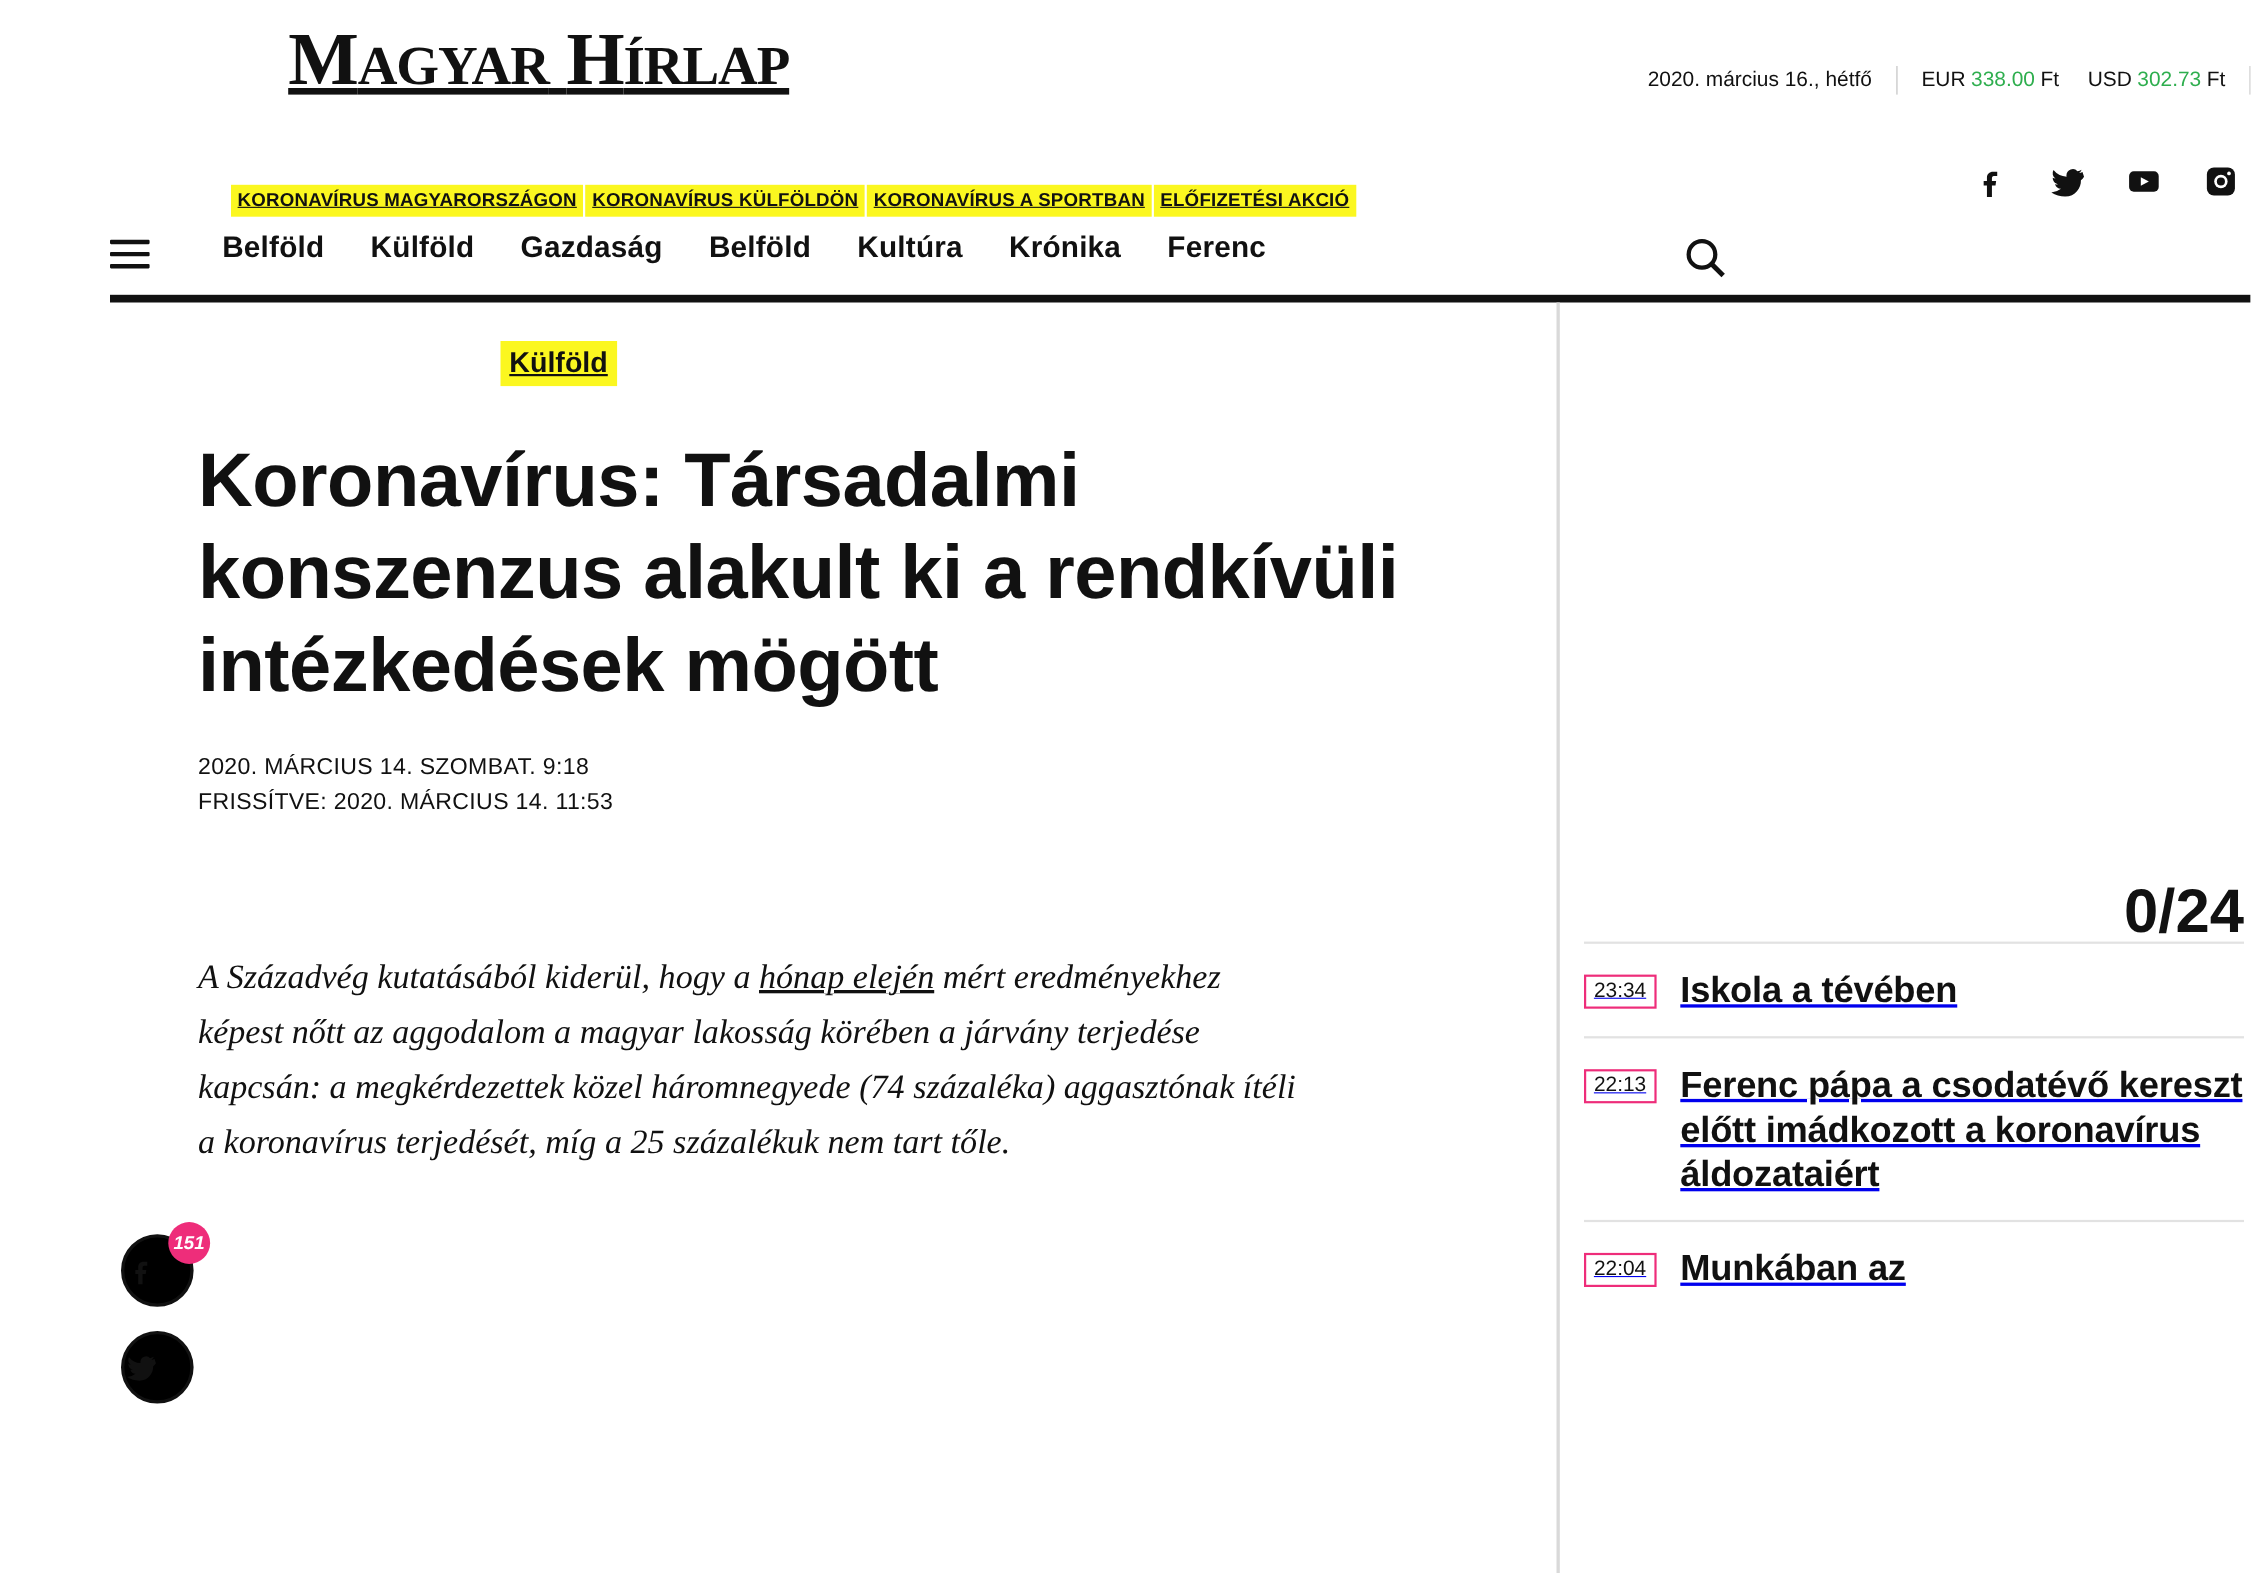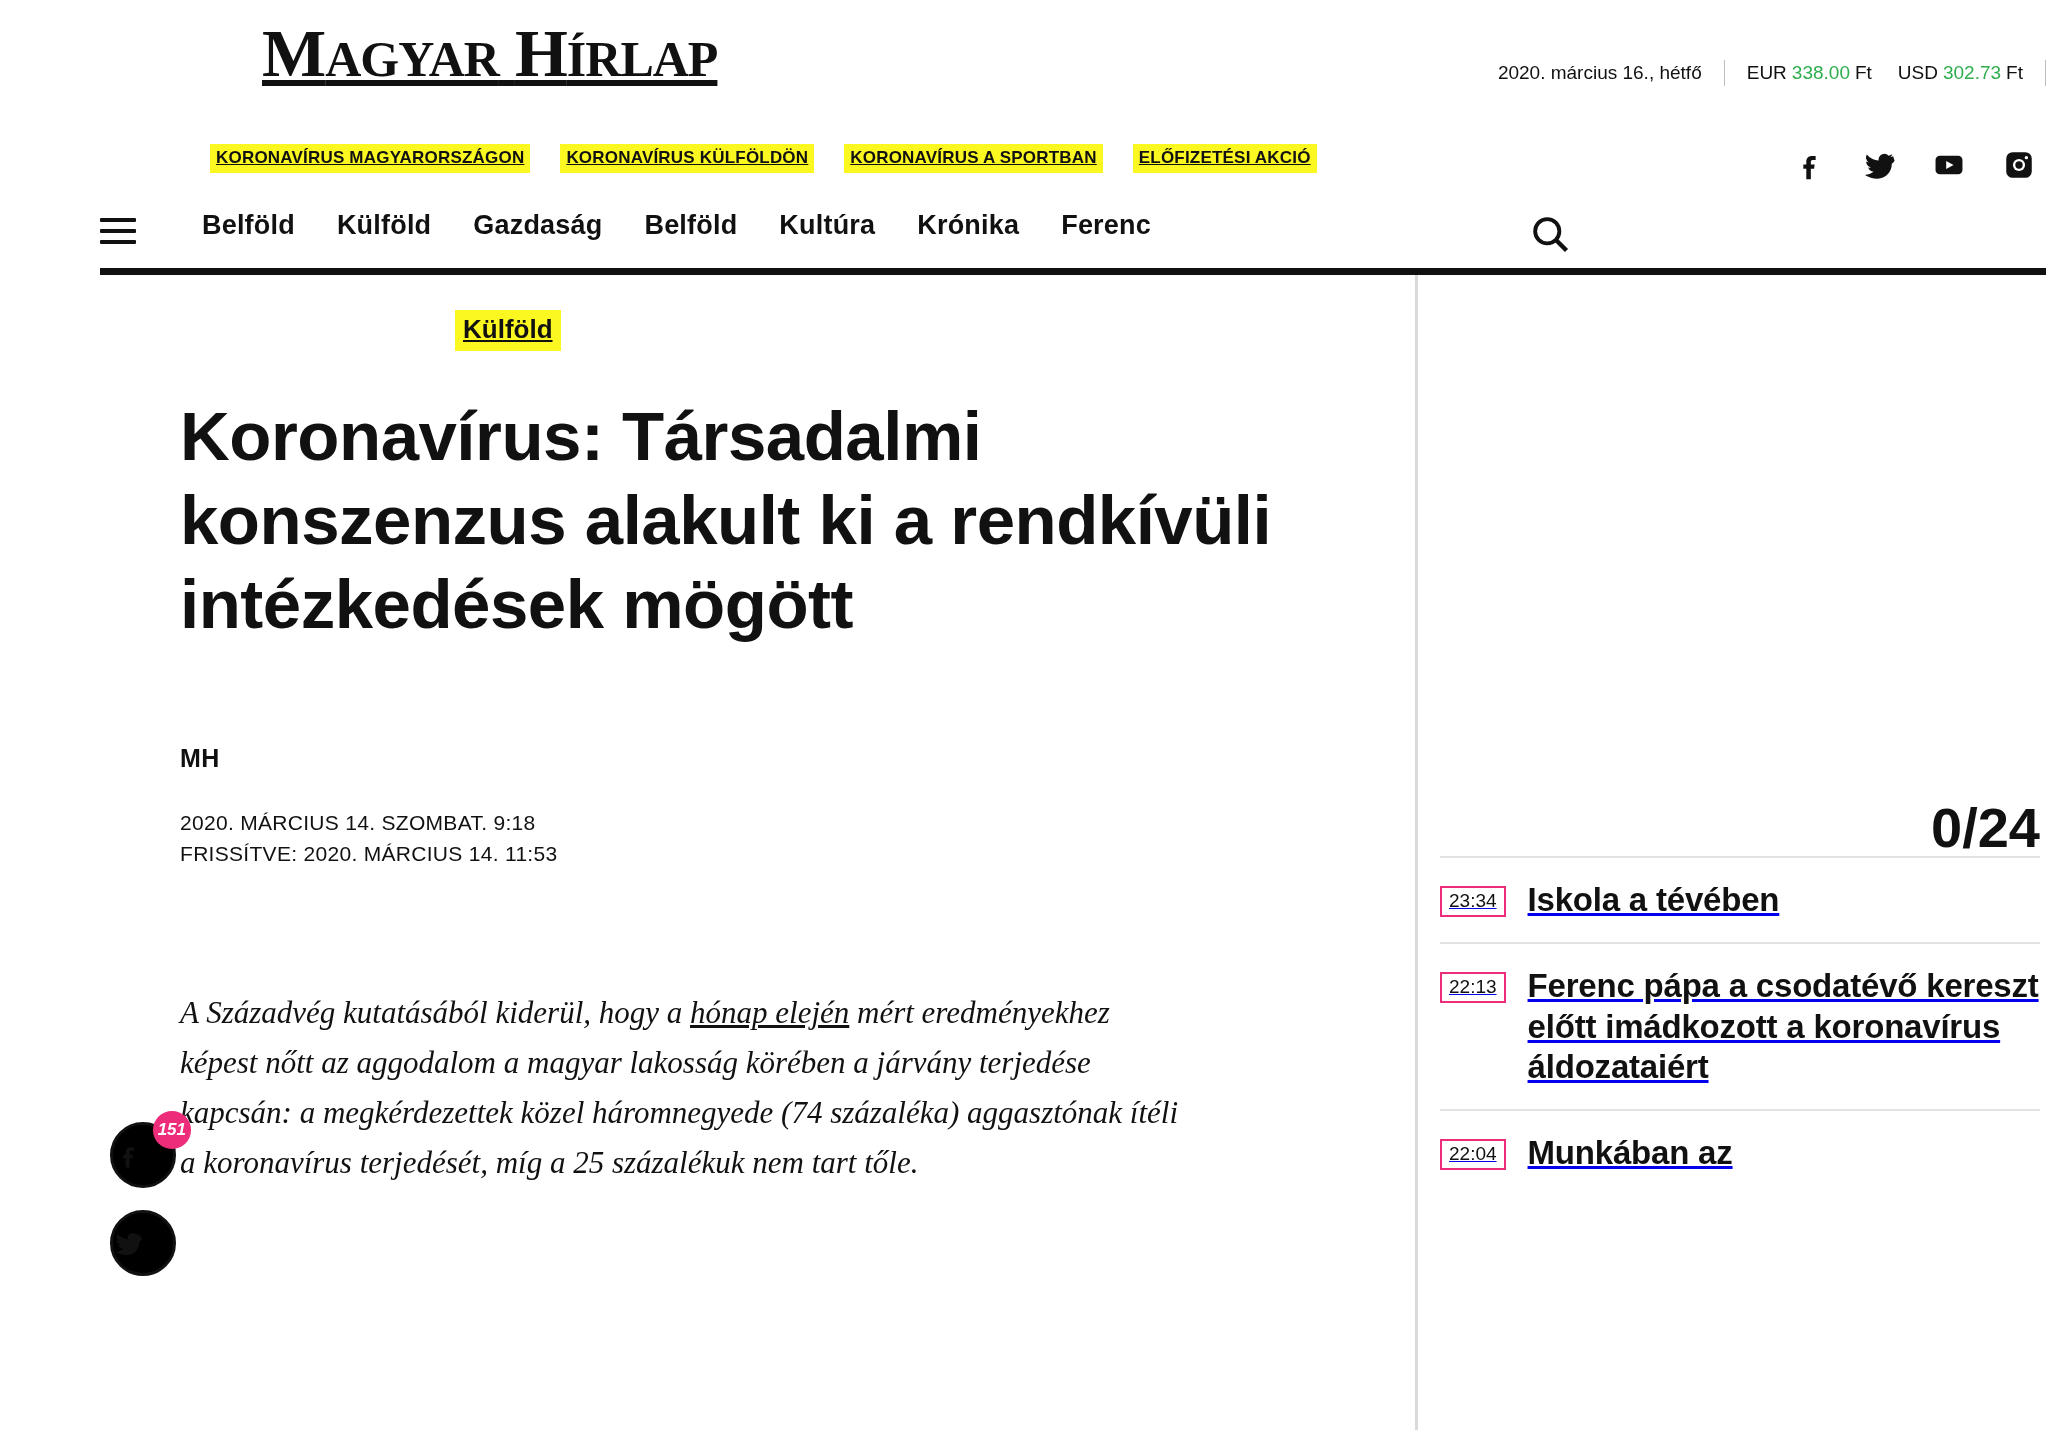--- a/index.html
+++ b/index.html
@@ -55,23 +55,23 @@
     width: 1px;
     height: 26px;
     background: #bdbdbd;
     margin-left: 22px;
   }
 
   
   .tagrow {
     position: absolute;
     left: 210px;
-    top: 144px;
-    display: flex;
-    gap: 30px;
+    top: 168px;
+    display: flex;
+    gap: 2px;
     align-items: center;
   }
   .tag {
     background: #fbf720;
     color: #111;
     font-size: 17px;
     font-weight: bold;
     letter-spacing: .2px;
     padding: 4px 6px 5px 6px;
     white-space: nowrap;
@@ -359,21 +359,20 @@
           <line x1="15.4" y1="15.4" x2="21" y2="21" stroke="#111" stroke-width="2.4"></line>
         </svg>
     </div>
   </div>
   <div class="navrule"></div>
   <div class="colrule"></div>
 
   <div class="article">
     <a href="#" class="cat">Külföld</a>
     <h1 class="title">Koronavírus: Társadalmi konszenzus alakult ki a rendkívüli intézkedések mögött</h1>
-    <div class="author">MH</div>
     <div class="dates">
       <div>2020. MÁRCIUS 14. SZOMBAT. 9:18</div>
       <div>FRISSÍTVE: 2020. MÁRCIUS 14. 11:53</div>
     </div>
     <p class="lead">A Századvég kutatásából kiderül, hogy a <u>hónap elején</u> mért eredményekhez képest nőtt az aggodalom a magyar lakosság körében a járvány terjedése kapcsán: a megkérdezettek közel háromnegyede (74 százaléka) aggasztónak ítéli a koronavírus terjedését, míg a 25 százalékuk nem tart tőle.</p>
   </div>
 
   <div class="share">
     <div class="sharebtn">
       <svg viewBox="0 0 24 24" aria-hidden="true">

